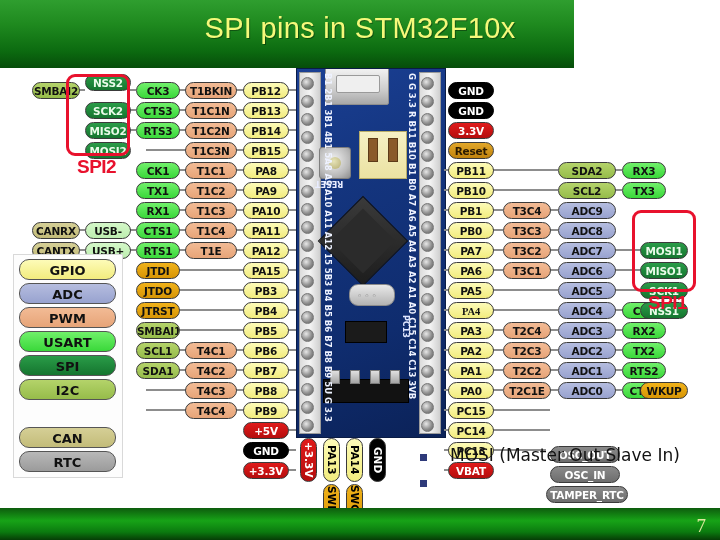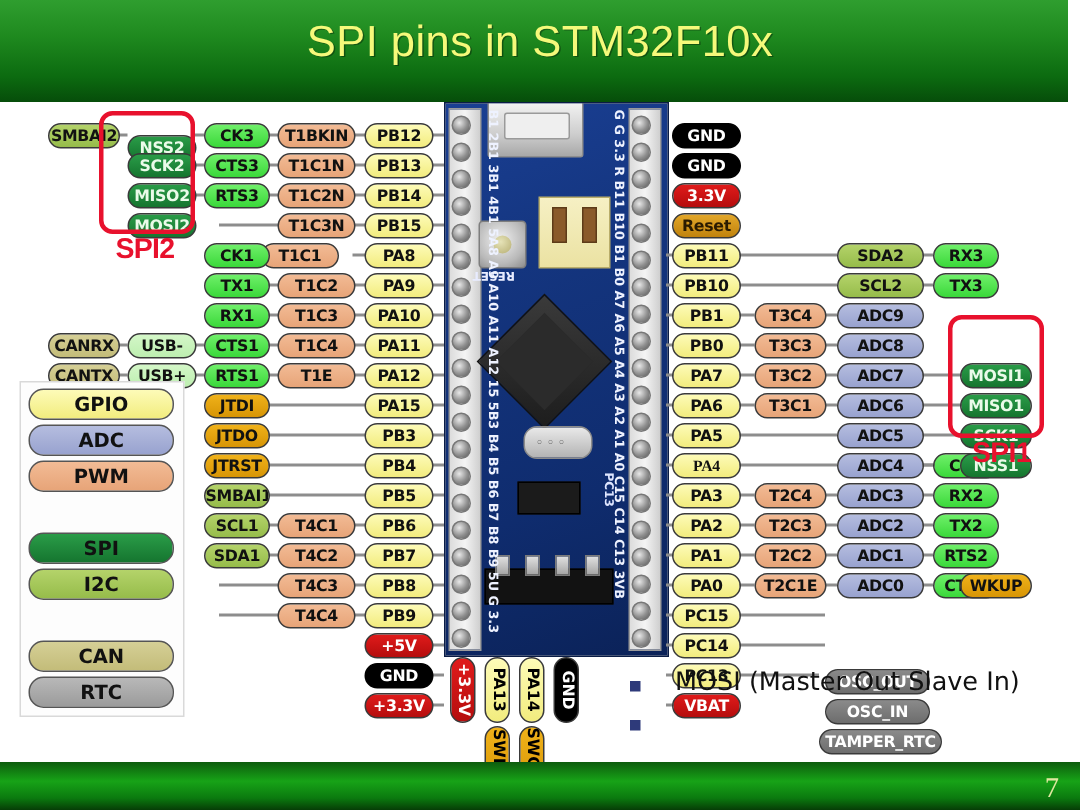--- a/index.html
+++ b/index.html
@@ -3,21 +3,21 @@
 <meta charset="utf-8">
 <style>
   html,body{margin:0;padding:0;}
   body{
     width:720px;height:540px;overflow:hidden;position:relative;
     background:#ffffff;
     font-family:"DejaVu Sans","Liberation Sans",sans-serif;
   }
   
   #title-bar{
-    position:absolute;left:0;top:0;width:712px;height:68px;
+    position:absolute;left:0;top:0;width:574px;height:68px;
     background:linear-gradient(to bottom,#2f9e2f 0%,#1f8a1f 35%,#0c6b10 75%,#064d0a 100%);
   }
   #title-text{
     position:absolute;left:0;top:12px;width:720px;
     text-align:center;color:#f5f97a;
     font-size:29px;font-weight:400;
     font-family:"Liberation Sans",sans-serif;
     letter-spacing:.3px;
     text-shadow:1px 1px 0 rgba(0,0,0,.35);
   }
@@ -372,21 +372,21 @@
       <div class="pill c-gpio" style="left: 243px; top: 294px; width: 46px;">PB7</div>
       <div class="pill c-gpio" style="left: 243px; top: 314px; width: 46px;">PB8</div>
       <div class="pill c-gpio" style="left: 243px; top: 334px; width: 46px;">PB9</div>
       <div class="pill c-pwr" style="left: 243px; top: 354px; width: 46px;">+5V</div>
       <div class="pill c-gnd" style="left: 243px; top: 374px; width: 46px;">GND</div>
       <div class="pill c-pwr" style="left: 243px; top: 394px; width: 46px;">+3.3V</div>
       <div class="pill c-pwm" style="left: 185px; top: 14px; width: 52px;">T1BKIN</div>
       <div class="pill c-pwm" style="left: 185px; top: 34px; width: 52px;">T1C1N</div>
       <div class="pill c-pwm" style="left: 185px; top: 54px; width: 52px;">T1C2N</div>
       <div class="pill c-pwm" style="left: 185px; top: 74px; width: 52px;">T1C3N</div>
-      <div class="pill c-pwm" style="left: 174px; top: 94px; width: 52px;">T1C1</div>
+      <div class="pill c-pwm" style="left: 185px; top: 94px; width: 52px;">T1C1</div>
       <div class="pill c-pwm" style="left: 185px; top: 114px; width: 52px;">T1C2</div>
       <div class="pill c-pwm" style="left: 185px; top: 134px; width: 52px;">T1C3</div>
       <div class="pill c-pwm" style="left: 185px; top: 154px; width: 52px;">T1C4</div>
       <div class="pill c-pwm" style="left: 185px; top: 174px; width: 52px;">T1E</div>
       <div class="pill c-pwm" style="left: 185px; top: 274px; width: 52px;">T4C1</div>
       <div class="pill c-pwm" style="left: 185px; top: 294px; width: 52px;">T4C2</div>
       <div class="pill c-pwm" style="left: 185px; top: 314px; width: 52px;">T4C3</div>
       <div class="pill c-pwm" style="left: 185px; top: 334px; width: 52px;">T4C4</div>
       <div class="pill c-usart" style="left: 136px; top: 14px; width: 44px;">CK3</div>
       <div class="pill c-usart" style="left: 136px; top: 34px; width: 44px;">CTS3</div>
@@ -395,21 +395,21 @@
       <div class="pill c-usart" style="left: 136px; top: 114px; width: 44px;">TX1</div>
       <div class="pill c-usart" style="left: 136px; top: 134px; width: 44px;">RX1</div>
       <div class="pill c-usart" style="left: 136px; top: 154px; width: 44px;">CTS1</div>
       <div class="pill c-usart" style="left: 136px; top: 174px; width: 44px;">RTS1</div>
       <div class="pill c-jtag" style="left: 136px; top: 194px; width: 44px;">JTDI</div>
       <div class="pill c-jtag" style="left: 136px; top: 214px; width: 44px;">JTDO</div>
       <div class="pill c-jtag" style="left: 136px; top: 234px; width: 44px;">JTRST</div>
       <div class="pill c-i2c" style="left: 136px; top: 254px; width: 44px;">SMBAI1</div>
       <div class="pill c-i2c" style="left: 136px; top: 274px; width: 44px;">SCL1</div>
       <div class="pill c-i2c" style="left: 136px; top: 294px; width: 44px;">SDA1</div>
-      <div class="pill c-spi" style="left: 85px; top: 22px; width: 46px;">NSS2</div>
+      <div class="pill c-spi" style="left: 85px; top: 6px; width: 46px;">NSS2</div>
       <div class="pill c-spi" style="left: 85px; top: 34px; width: 46px;">SCK2</div>
       <div class="pill c-spi" style="left: 85px; top: 54px; width: 46px;">MISO2</div>
       <div class="pill c-spi" style="left: 85px; top: 74px; width: 46px;">MOSI2</div>
       <div class="pill c-usb" style="left: 85px; top: 154px; width: 46px;">USB-</div>
       <div class="pill c-usb" style="left: 85px; top: 174px; width: 46px;">USB+</div>
       <div class="pill c-i2c" style="left: 32px; top: 14px; width: 48px;">SMBAI2</div>
       <div class="pill c-can" style="left: 32px; top: 154px; width: 48px;">CANRX</div>
       <div class="pill c-can" style="left: 32px; top: 174px; width: 48px;">CANTX</div>
       <div class="pill c-gnd" style="left: 448px; top: 14px; width: 46px;">GND</div>
       <div class="pill c-gnd" style="left: 448px; top: 34px; width: 46px;">GND</div>
@@ -481,20 +481,21 @@
 
   <div class="redbox" style="left:66px;top:6px;width:64px;height:82px;"></div>
   <div class="redlabel" style="left:77px;top:88px;">SPI2</div>
   <div class="redbox" style="left:632px;top:142px;width:64px;height:82px;"></div>
   <div class="redlabel" style="left:648px;top:224px;">SPI1</div>
 
   <div id="legend">
       <div class="legend-item c-gpio" style="top: 4px;">GPIO</div>
       <div class="legend-item c-adc" style="top: 28px;">ADC</div>
       <div class="legend-item c-pwm" style="top: 52px;">PWM</div>
+      <div class="legend-item c-usart" style="top: 76px;">USART</div>
       <div class="legend-item c-spi" style="top: 100px;">SPI</div>
       <div class="legend-item c-i2c" style="top: 124px;">I2C</div>
       <div class="legend-item c-can" style="top: 172px;">CAN</div>
       <div class="legend-item c-rtc" style="top: 196px;">RTC</div>
     </div>
 </div>
 
 <div id="bullets">
     <div class="bullet-row">
       <span class="bullet-sq"></span>

